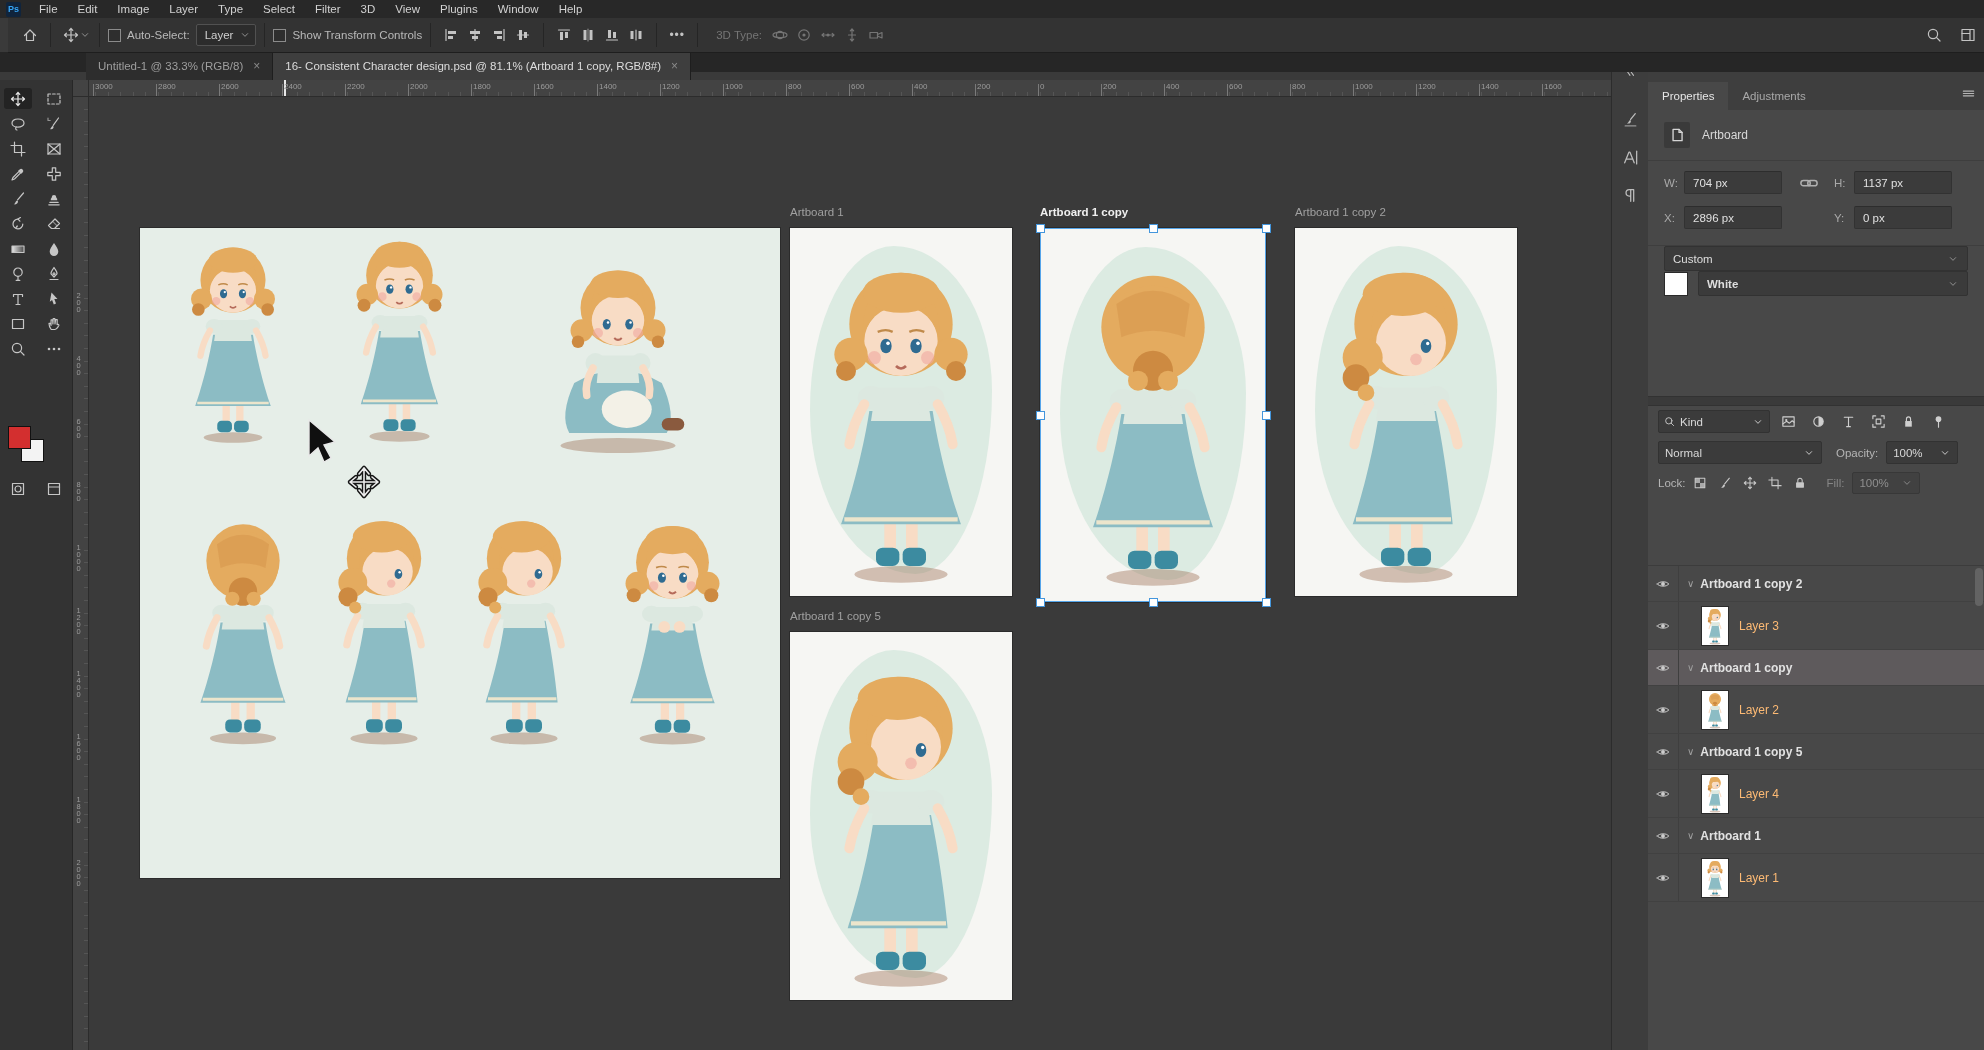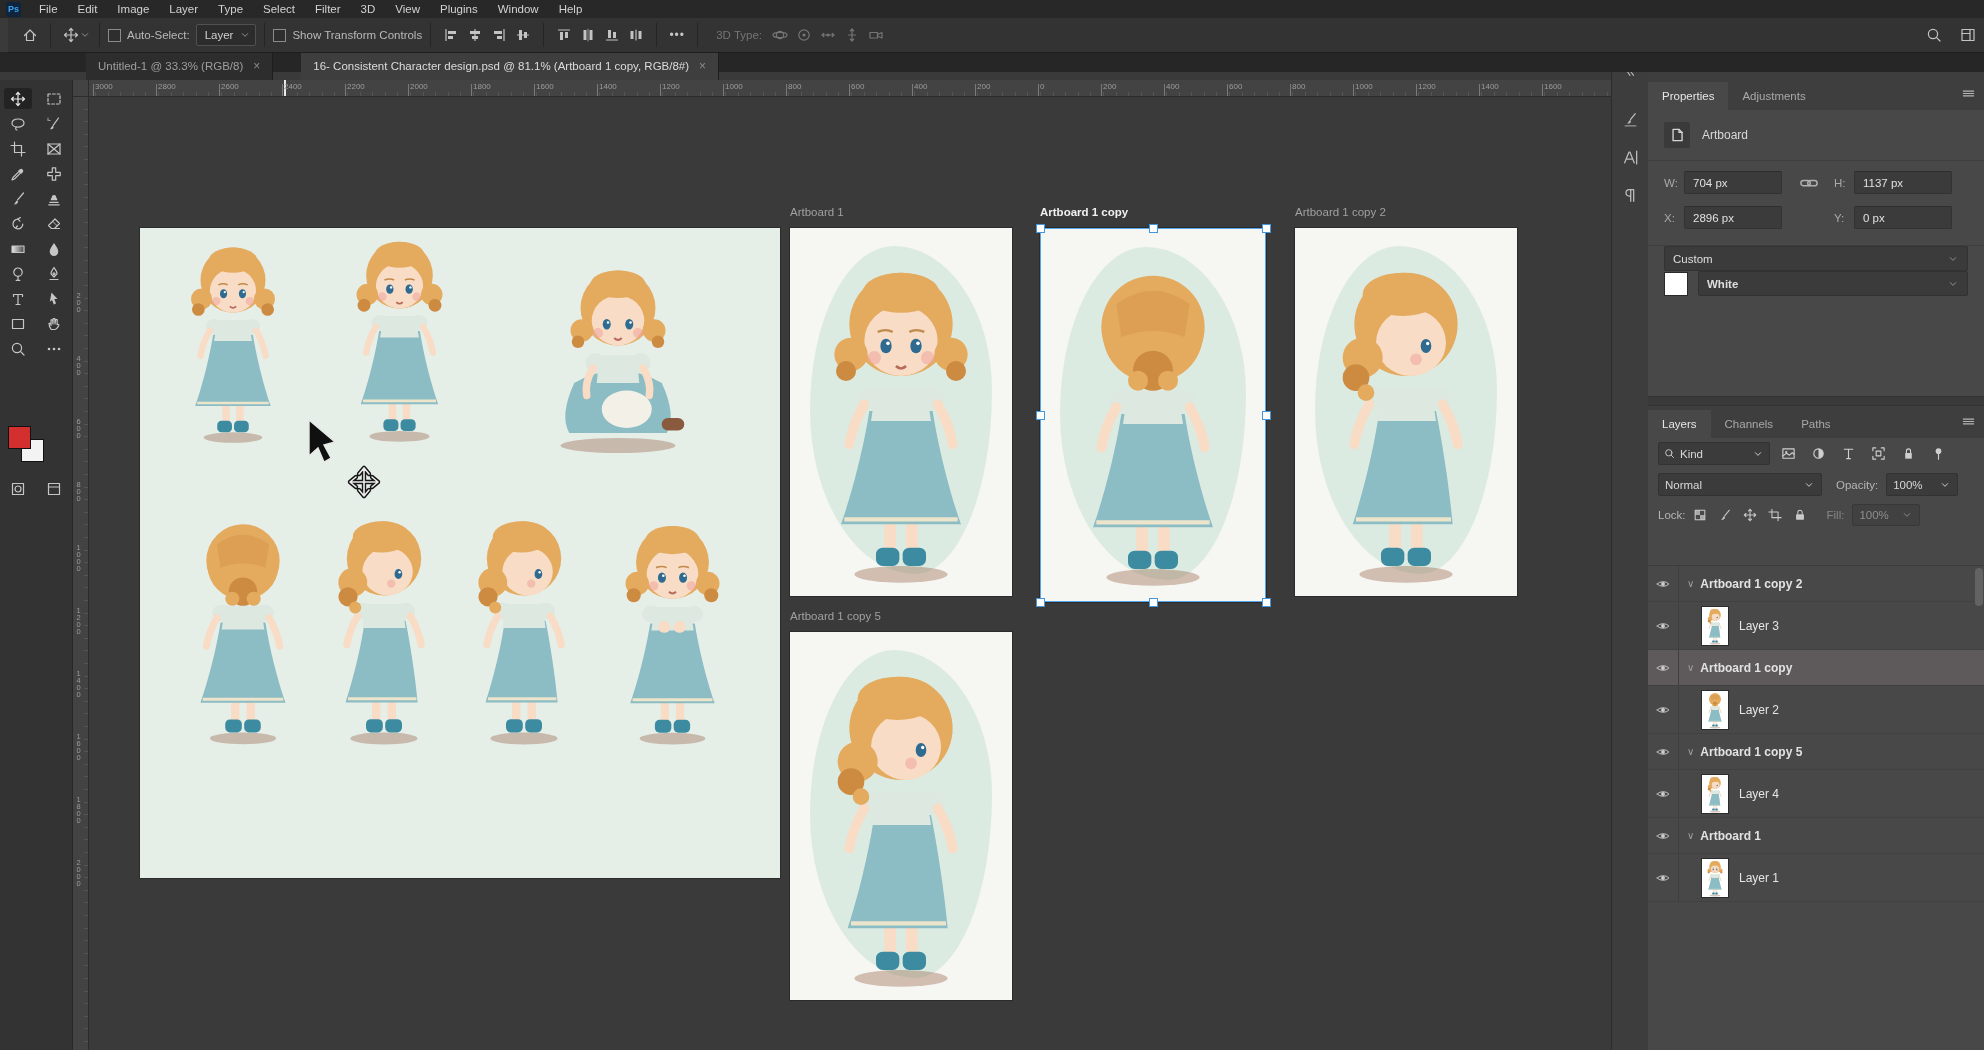--- a/index.html
+++ b/index.html
@@ -18,21 +18,21 @@
 .ob-sep{width:1px;height:24px;background:#252525;margin:0 8px;flex:none;}
 .ob-ic{width:24px;height:24px;display:flex;align-items:center;justify-content:center;color:#c3c3c3;flex:none;}
 .ob-chev{color:#9a9a9a;margin-left:-4px;}
 .cb{width:11px;height:11px;border:1px solid #8b8b8b;background:#2e2e2e;margin-right:6px;flex:none;}
 .ob-select{height:20px;background:#2c2c2c;border:1px solid #515151;border-radius:2px;display:flex;align-items:center;
  padding:0 4px 0 8px;margin-left:6px;color:#cfcfcf;}
 .ob-select svg{margin-left:6px;color:#9a9a9a;}
 .grey{color:#757575;}
 #ob-right{margin-left:auto;display:flex;align-items:center;margin-right:12px;gap:10px;}
 
-#tabbar{position:absolute;left:0;top:52px;width:100%;height:20px;background:#262626;display:flex;padding-left:86px;box-sizing:border-box;z-index:28;gap:28px;}
+#tabbar{position:absolute;left:0;top:52px;width:100%;height:20px;background:#262626;display:flex;padding-left:86px;box-sizing:border-box;z-index:28;}
 .doctab{height:28px;display:flex;align-items:center;padding:0 12px;font-size:11.5px;background:#2d2d2d;color:#9e9e9e;
  border-right:1px solid #1e1e1e;white-space:nowrap;}
 .doctab.active{background:#3e3e3e;color:#dcdcdc;}
 .doctab .close{margin-left:10px;color:#8a8a8a;font-size:12px;}
 
 #toolbar{position:absolute;left:0;top:80px;width:72px;bottom:0;background:#333333;border-right:1px solid #272727;z-index:27;}
 #tools{display:grid;grid-template-columns:28px 28px;justify-content:center;column-gap:8px;row-gap:4px;padding-top:8px;}
 .tool{width:28px;height:21px;display:flex;align-items:center;justify-content:center;color:#c6c6c6;border-radius:3px;}
 .tool.selected{background:#232323;color:#e8e8e8;}
 #swatches{position:absolute;left:8px;top:346px;width:40px;height:40px;}
@@ -105,21 +105,21 @@
 #layerlist{position:absolute;left:0;right:0;top:513px;bottom:0;overflow:hidden;background:#484848;border-top:1px solid #3c3c3c;}
 .lrow{display:flex;align-items:center;border-bottom:1px solid #414141;position:relative;}
 .lrow.group{height:35px;}
 .lrow.layer{height:47px;}
 .lrow.selected{background:#5e5a5c;}
 .eyecol{width:30px;align-self:stretch;display:flex;align-items:center;justify-content:center;color:#cdcdcd;border-right:1px solid #3f3f3f;flex:none;}
 .gchev{color:#9f9f9f;margin:0 6px 0 8px;font-size:10px;}
 .gname{font-weight:bold;color:#e2e2e2;font-size:12px;}
 .lthumb{width:26px;height:38px;background:#fff;border:1px solid #2b2b2b;margin-left:22px;flex:none;overflow:hidden;}
 .lthumb svg{width:100%;height:100%;display:block;}
-.lname{margin-left:10px;color:#e5e5e5;font-size:12px;}
+.lname{margin-left:10px;color:#fdba74;font-size:12px;}
 #lscroll{position:absolute;right:1px;top:2px;width:8px;height:38px;background:#636363;border-radius:4px;}
 </style>
 </head>
 <body>
 
 <svg width="0" height="0" style="position:absolute">
     <defs>
 <linearGradient id="grd" x1="0" y1="0" x2="1" y2="0">
         <stop offset="0" stop-color="#e8e8e8"></stop>
         <stop offset="1" stop-color="#4a4a4a"></stop>
@@ -918,30 +918,20 @@
           <span>White</span>
             <span class="chev-slot">
               <svg class="ic" width="12" height="12" viewBox="0 0 16 16">
                 <path d="M4.5,6.2 L8,9.8 L11.5,6.2"></path>
               </svg>
             </span>
         </div>
       </div>
       <div id="panel-gap" style="margin-top:100px;"></div>
     </div>
-    <div class="ptabs" id="layers-tabs">
-        <div class="ptab active">Layers</div>
-        <div class="ptab">Channels</div>
-        <div class="ptab">Paths</div>
-        <span class="ptab-menu">
-          <svg class="ic " width="15" height="15" viewBox="0 0 16 16">
-            <path d="M2.5,5.5 H13.5 M2.5,8 H13.5 M2.5,10.5 H13.5"></path>
-          </svg>
-        </span>
-      </div>
     <div class="lrowctl" id="filter-row">
       <div id="kindbox">
         <span class="search-slot">
             <svg class="ic " width="11" height="11" viewBox="0 0 16 16">
               <circle cx="7" cy="7" r="4.6"></circle>
               <path d="M10.4,10.4 L14,14"></path>
             </svg>
           </span>
         <span>Kind</span>
           <span class="sp"></span>

